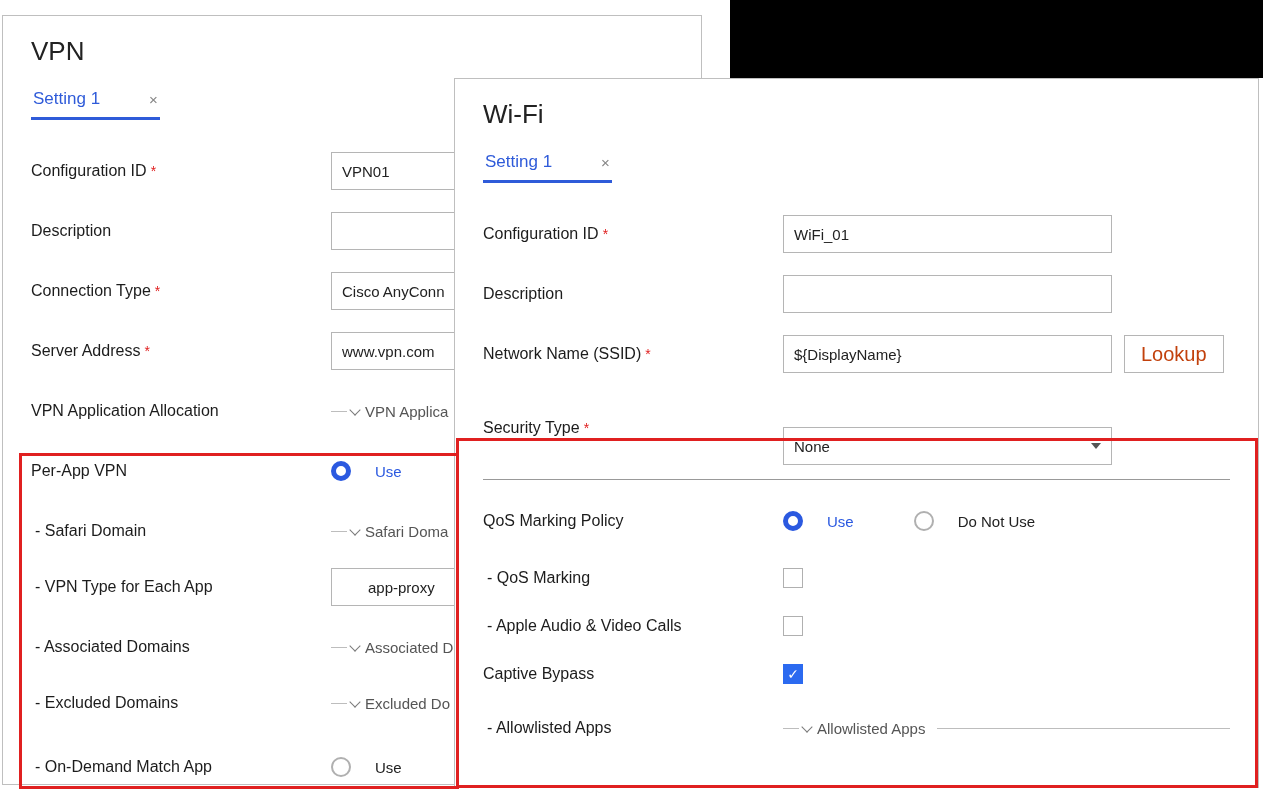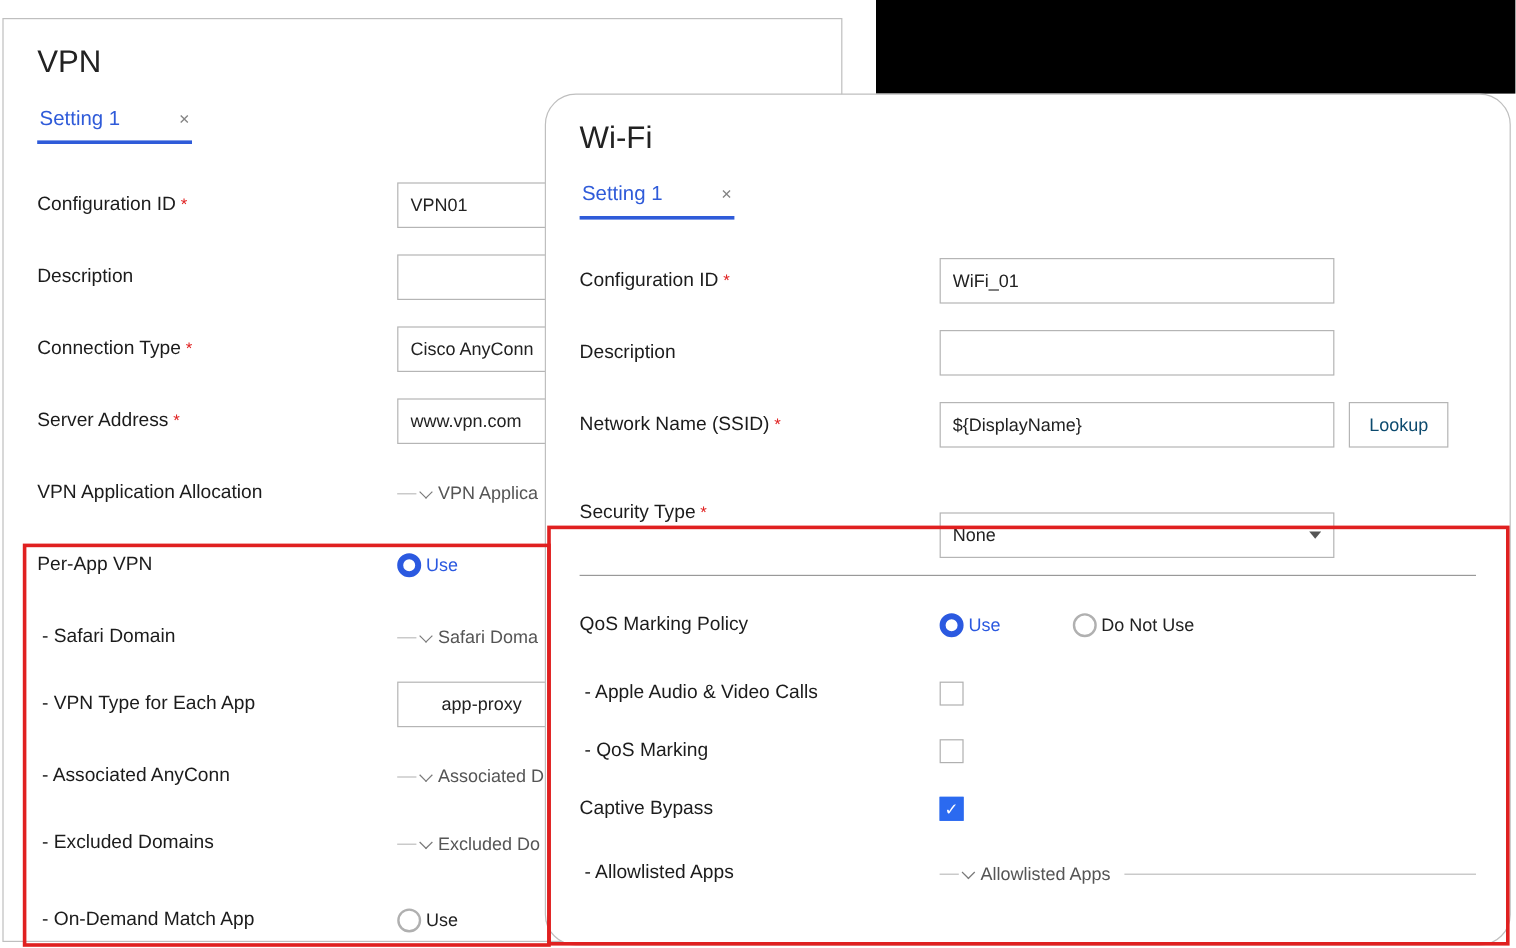--- a/index.html
+++ b/index.html
@@ -31,21 +31,20 @@
   }
   .panel.vpn {
     left: 2px; top: 15px;
     width: 700px; height: 770px;
     z-index: 10;
   }
   .panel.wifi {
     left: 454px; top: 78px;
     width: 805px; height: 710px;
     z-index: 20;
-    border-radius: 26px;
   }
   .panel-inner { padding: 20px 28px 0 28px; }
   .panel-title {
     font-size: 26px;
     font-weight: 400;
     margin: 0 0 22px 0;
     color: #222;
   }
   .tab-strip { border-bottom: 2px solid transparent; margin-bottom: 26px; }
   .tab {
@@ -104,21 +103,21 @@
   .chev {
     display: inline-block;
     width: 8px; height: 8px;
     border-right: 1.5px solid #7a7a7a;
     border-bottom: 1.5px solid #7a7a7a;
     transform: rotate(45deg);
     margin: 0 6px 2px 0;
   }
   .radio-group { display: flex; align-items: center; gap: 60px; }
   .radio {
-    display: inline-flex; align-items: center; gap: 4px;
+    display: inline-flex; align-items: center; gap: 24px;
     font-size: 15px; color: #222; cursor: pointer;
   }
   .radio .dot {
     width: 20px; height: 20px; border-radius: 50%;
     border: 2px solid #b0b0b0; position: relative;
   }
   .radio.checked .dot {
     border: 5px solid #2b59e0;
   }
   .radio.checked { color: #2b59e0; }
@@ -133,22 +132,22 @@
     border-color: #2b6af0;
     color: #fff;
     font-size: 14px;
   }
   .lookup-btn {
     margin-left: 12px;
     height: 38px;
     padding: 0 16px;
     border: 1px solid #b5b5b5;
     background: #fff;
-    font-size: 15px;
-    color: #0c4a6e;
+    font-size: 20px;
+    color: #c2410c;
     cursor: pointer;
   }
   .red-frame-vpn {
     position: absolute;
     left: 19px; top: 453px;
     width: 440px; height: 336px;
     border: 3px solid #e02020;
     z-index: 25;
     pointer-events: none;
   }
@@ -260,21 +259,21 @@
             </div>
         </div>
       </div>
 
       <div class="form-row">
         <div class="form-label sub">- VPN Type for Each App</div>
         <input type="text" class="text-input" style="width: 200px; padding-left: 36px;" value="app-proxy">
       </div>
 
       <div class="form-row" style="margin-bottom:10px">
-        <div class="form-label sub">- Associated AnyConn</div>
+        <div class="form-label sub">- Associated Domains</div>
         <div class="collapsed-fieldset">
           <div class="leading-line"></div>
           <div class="legend">
               <span class="chev"></span>
               <span>Associated D</span>
             </div>
         </div>
       </div>
 
       <div class="form-row" style="margin-bottom:18px">
@@ -352,26 +351,26 @@
             <span>Use</span>
           </label>
           <label class="radio">
             <span class="dot"></span>
             <span>Do Not Use</span>
           </label>
         </div>
       </div>
 
       <div class="form-row" style="min-height:40px;margin-bottom:8px">
+        <div class="form-label sub">- QoS Marking</div>
+        <span class="checkbox"></span>
+      </div>
+
+      <div class="form-row" style="min-height:40px;margin-bottom:8px">
         <div class="form-label sub">- Apple Audio &amp; Video Calls</div>
-        <span class="checkbox"></span>
-      </div>
-
-      <div class="form-row" style="min-height:40px;margin-bottom:8px">
-        <div class="form-label sub">- QoS Marking</div>
         <span class="checkbox"></span>
       </div>
 
       <div class="form-row" style="min-height:40px">
         <div class="form-label">Captive Bypass</div>
         <span class="checkbox checked">✓</span>
       </div>
 
       <div class="form-row" style="min-height:40px;margin-bottom:14px">
         <div class="form-label sub">- Allowlisted Apps</div>

